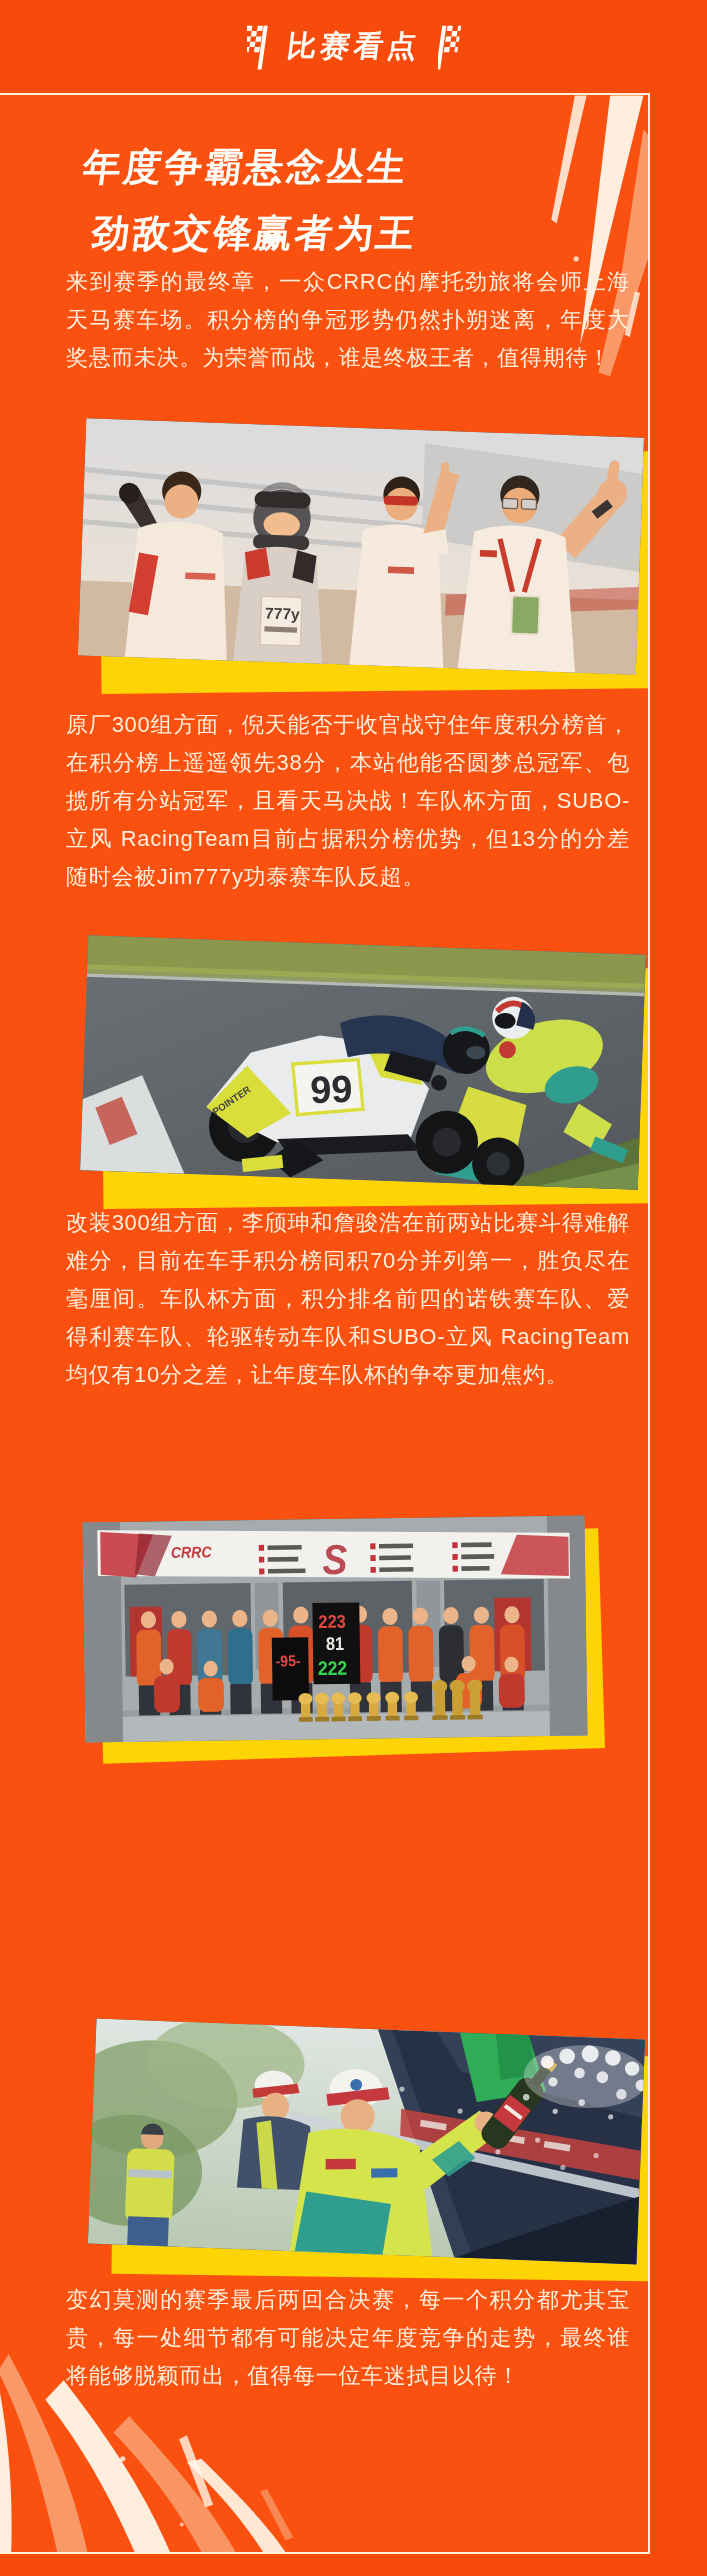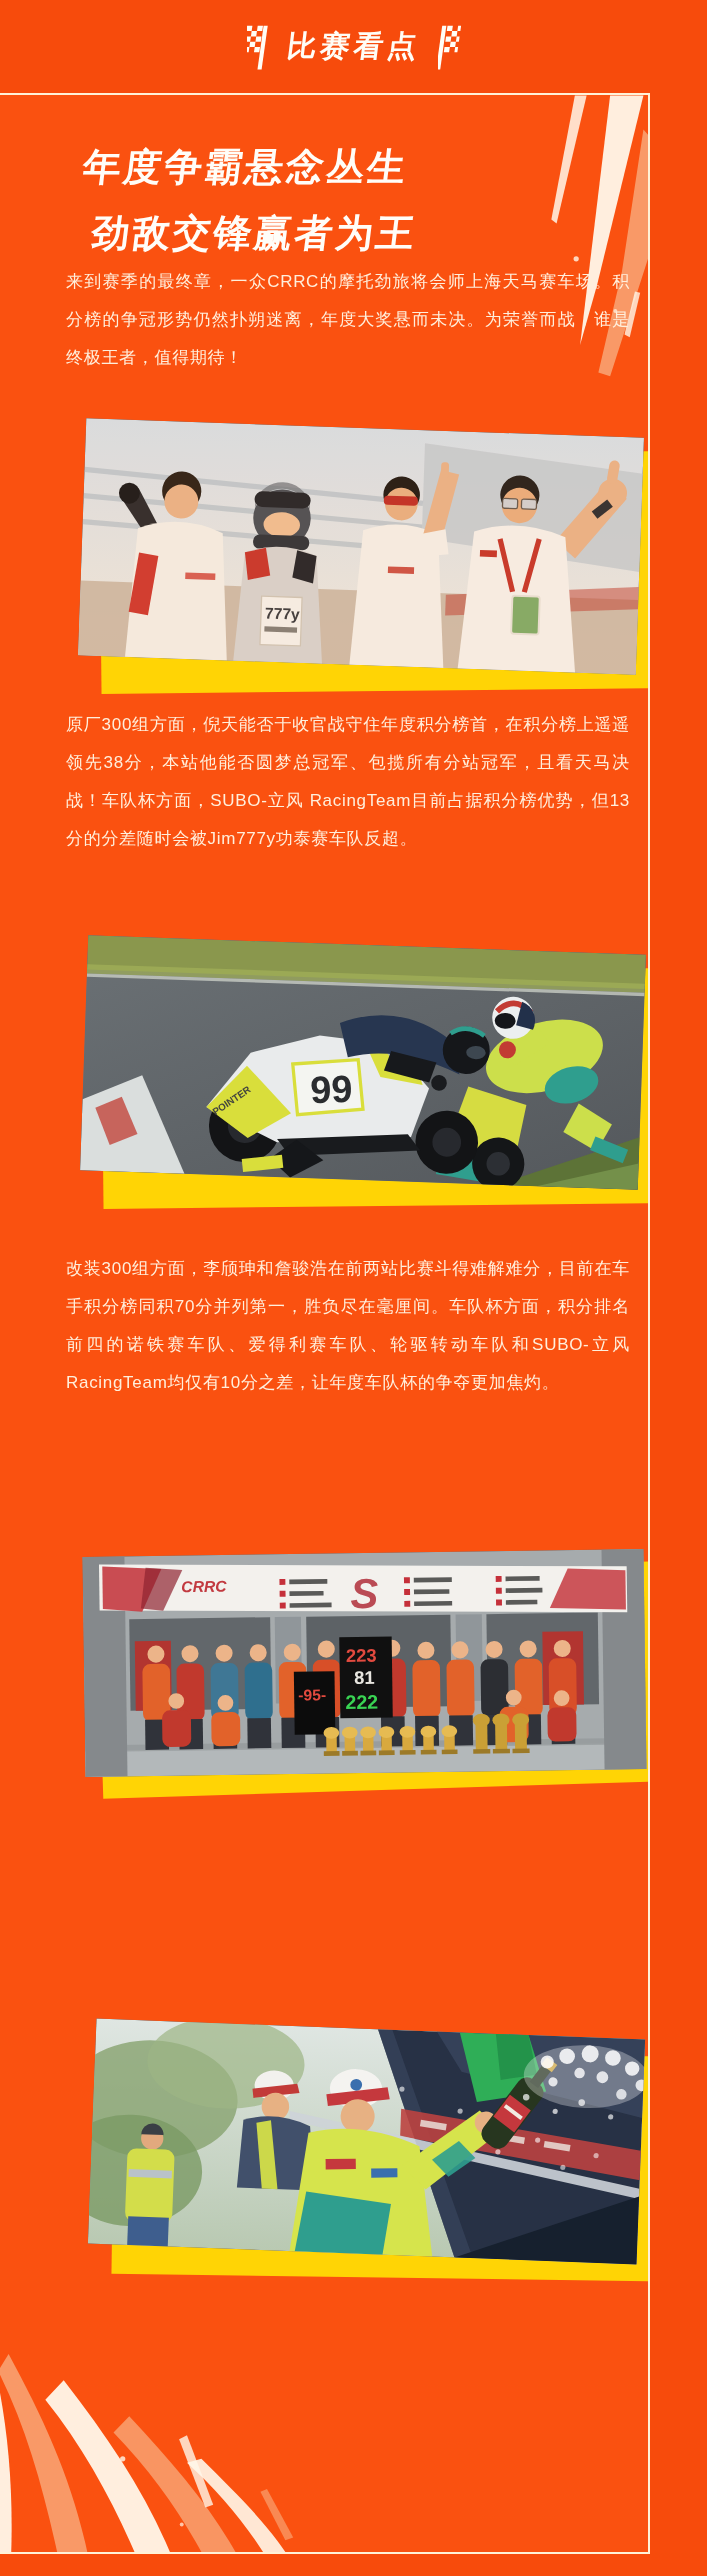--- a/index.html
+++ b/index.html
@@ -29,33 +29,33 @@
   .decor-bl{left:0;bottom:0;width:341px;height:244px;}
   .title{
     position:absolute;left:94px;top:39px;margin:0;
     color:#fffdf8;font-size:38px;line-height:66px;font-weight:bold;
     letter-spacing:2.6px;transform:skewX(-7deg);
   }
   .title span{display:block;white-space:nowrap;}
   .title .tl2{padding-left:17px;}
   .para{
     position:absolute;left:81px;width:564px;margin:0;
-    color:#ffefdc;font-size:17px;line-height:38px;text-align:justify;
+    color:#ffefdc;font-size:22px;line-height:38px;text-align:justify;
     letter-spacing:0.7px;
   }
   .p1{top:168px;}
   .p2{top:611px;}
-  .p3{top:1155px;}
+  .p3{top:1109px;}
   .p4{top:1636px;}
   .p5{top:2186px;}
   
   .photo-wrap{position:absolute;}
   .pw1{left:97px;top:333px;width:558px;height:237px;}
   .pw2{left:99px;top:850px;width:558px;height:235px;}
-  .pw3{left:99px;top:1458px;width:561px;height:220px;}
+  .pw3{left:99px;top:1424px;width:502px;height:220px;}
   .pw4{left:107px;top:1934px;width:549px;height:225px;}
   .photo-shadow{
     position:absolute;inset:0;background:#ffd405;
     transform:translate(18.3px,26px) rotate(-0.6deg);
   }
   .pw3 .photo-shadow{transform:translate(15.7px,17px) rotate(-1.8deg);}
   .pw4 .photo-shadow{transform:translate(21px,23.6px) rotate(0.8deg);}
   .photo-frame{
     position:absolute;inset:0;overflow:hidden;background:#6d7276;
     transform:rotate(2deg);
@@ -540,16 +540,17 @@
             <circle cx="720" cy="200" r="4" opacity="0.55"></circle>
               <circle cx="770" cy="180" r="4" opacity="0.55"></circle>
             <circle cx="560" cy="120" r="4" opacity="0.6"></circle>
               <circle cx="470" cy="90" r="4" opacity="0.6"></circle>
           </g>
           <polygon points="560,344 838,240 838,344" fill="#16202e"></polygon>
         </svg>
       </div>
     </div>
 
+    <p class="para p5">变幻莫测的赛季最后两回合决赛，每一个积分都尤其宝贵，每一处细节都有可能决定年度竞争的走势，最终谁将能够脱颖而出，值得每一位车迷拭目以待！</p>
 
   </div>
 </div>
 
 
 </body></html>

